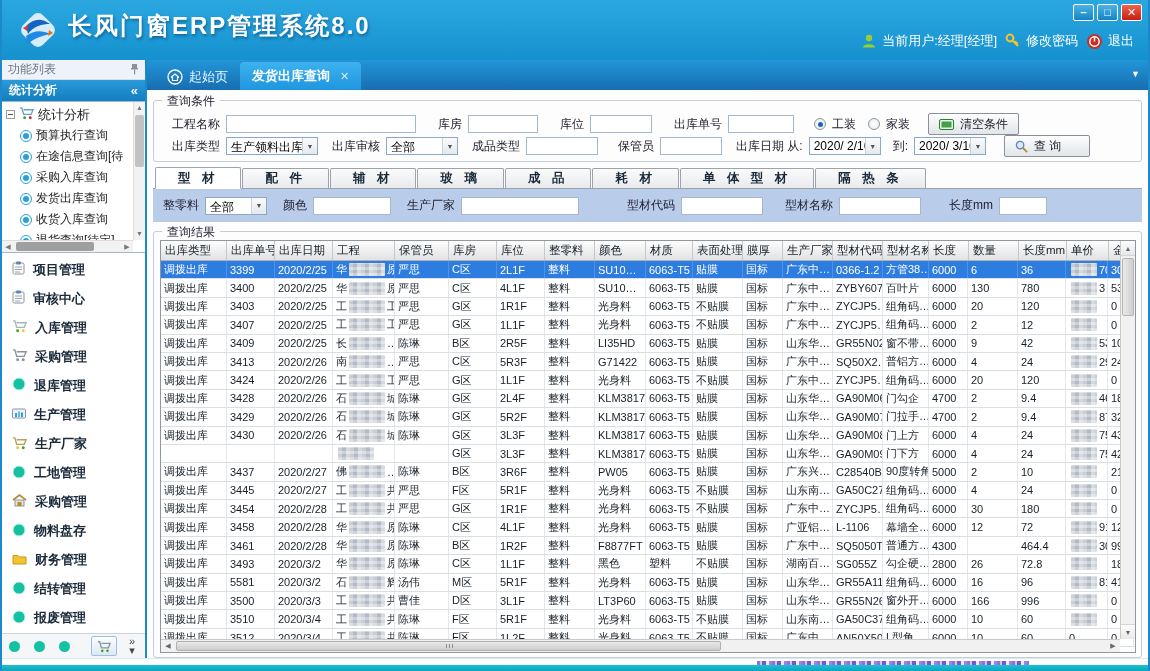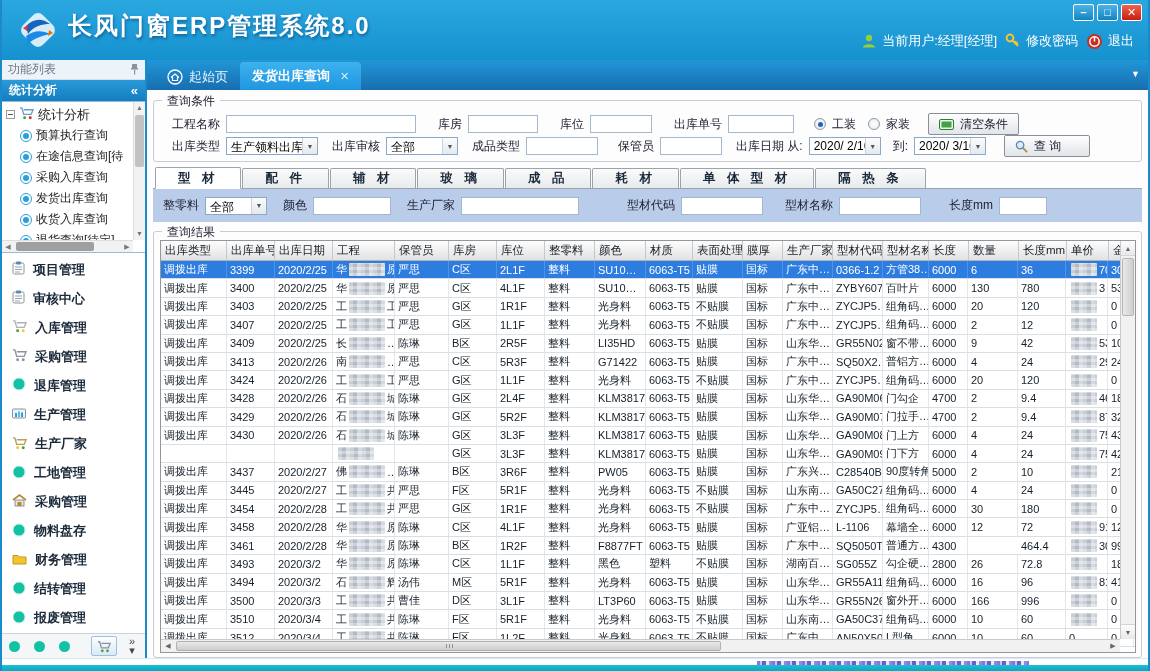--- a/index.html
+++ b/index.html
@@ -953,21 +953,21 @@
                   <div class="gr-cell" style="width: 39px;">2800</div>
                   <div class="gr-cell" style="width: 50px;">26</div>
                   <div class="gr-cell" style="width: 48px; text-align: center;">72.8</div>
                   <div class="gr-cell" style="width: 42px;">
                     <span class="redact price"></span>
                   </div>
                   <div class="gr-cell" style="width: 26px;">182</div>
                 </div>
                 <div class="grid-row">
                   <div class="gr-cell" style="width: 66px;">调拨出库</div>
-                  <div class="gr-cell" style="width: 48px;">3494</div>
+                  <div class="gr-cell" style="width: 48px;">5581</div>
                   <div class="gr-cell" style="width: 58px;">2020/3/2</div>
                   <div class="gr-cell" style="width: 62px;">
                     <span>石</span>
                     <span class="redact proj"></span>
                     <span>辉城</span>
                   </div>
                   <div class="gr-cell" style="width: 54px;">汤伟</div>
                   <div class="gr-cell" style="width: 48px;">M区</div>
                   <div class="gr-cell" style="width: 48px;">5R1F</div>
                   <div class="gr-cell" style="width: 50px;">整料</div>

